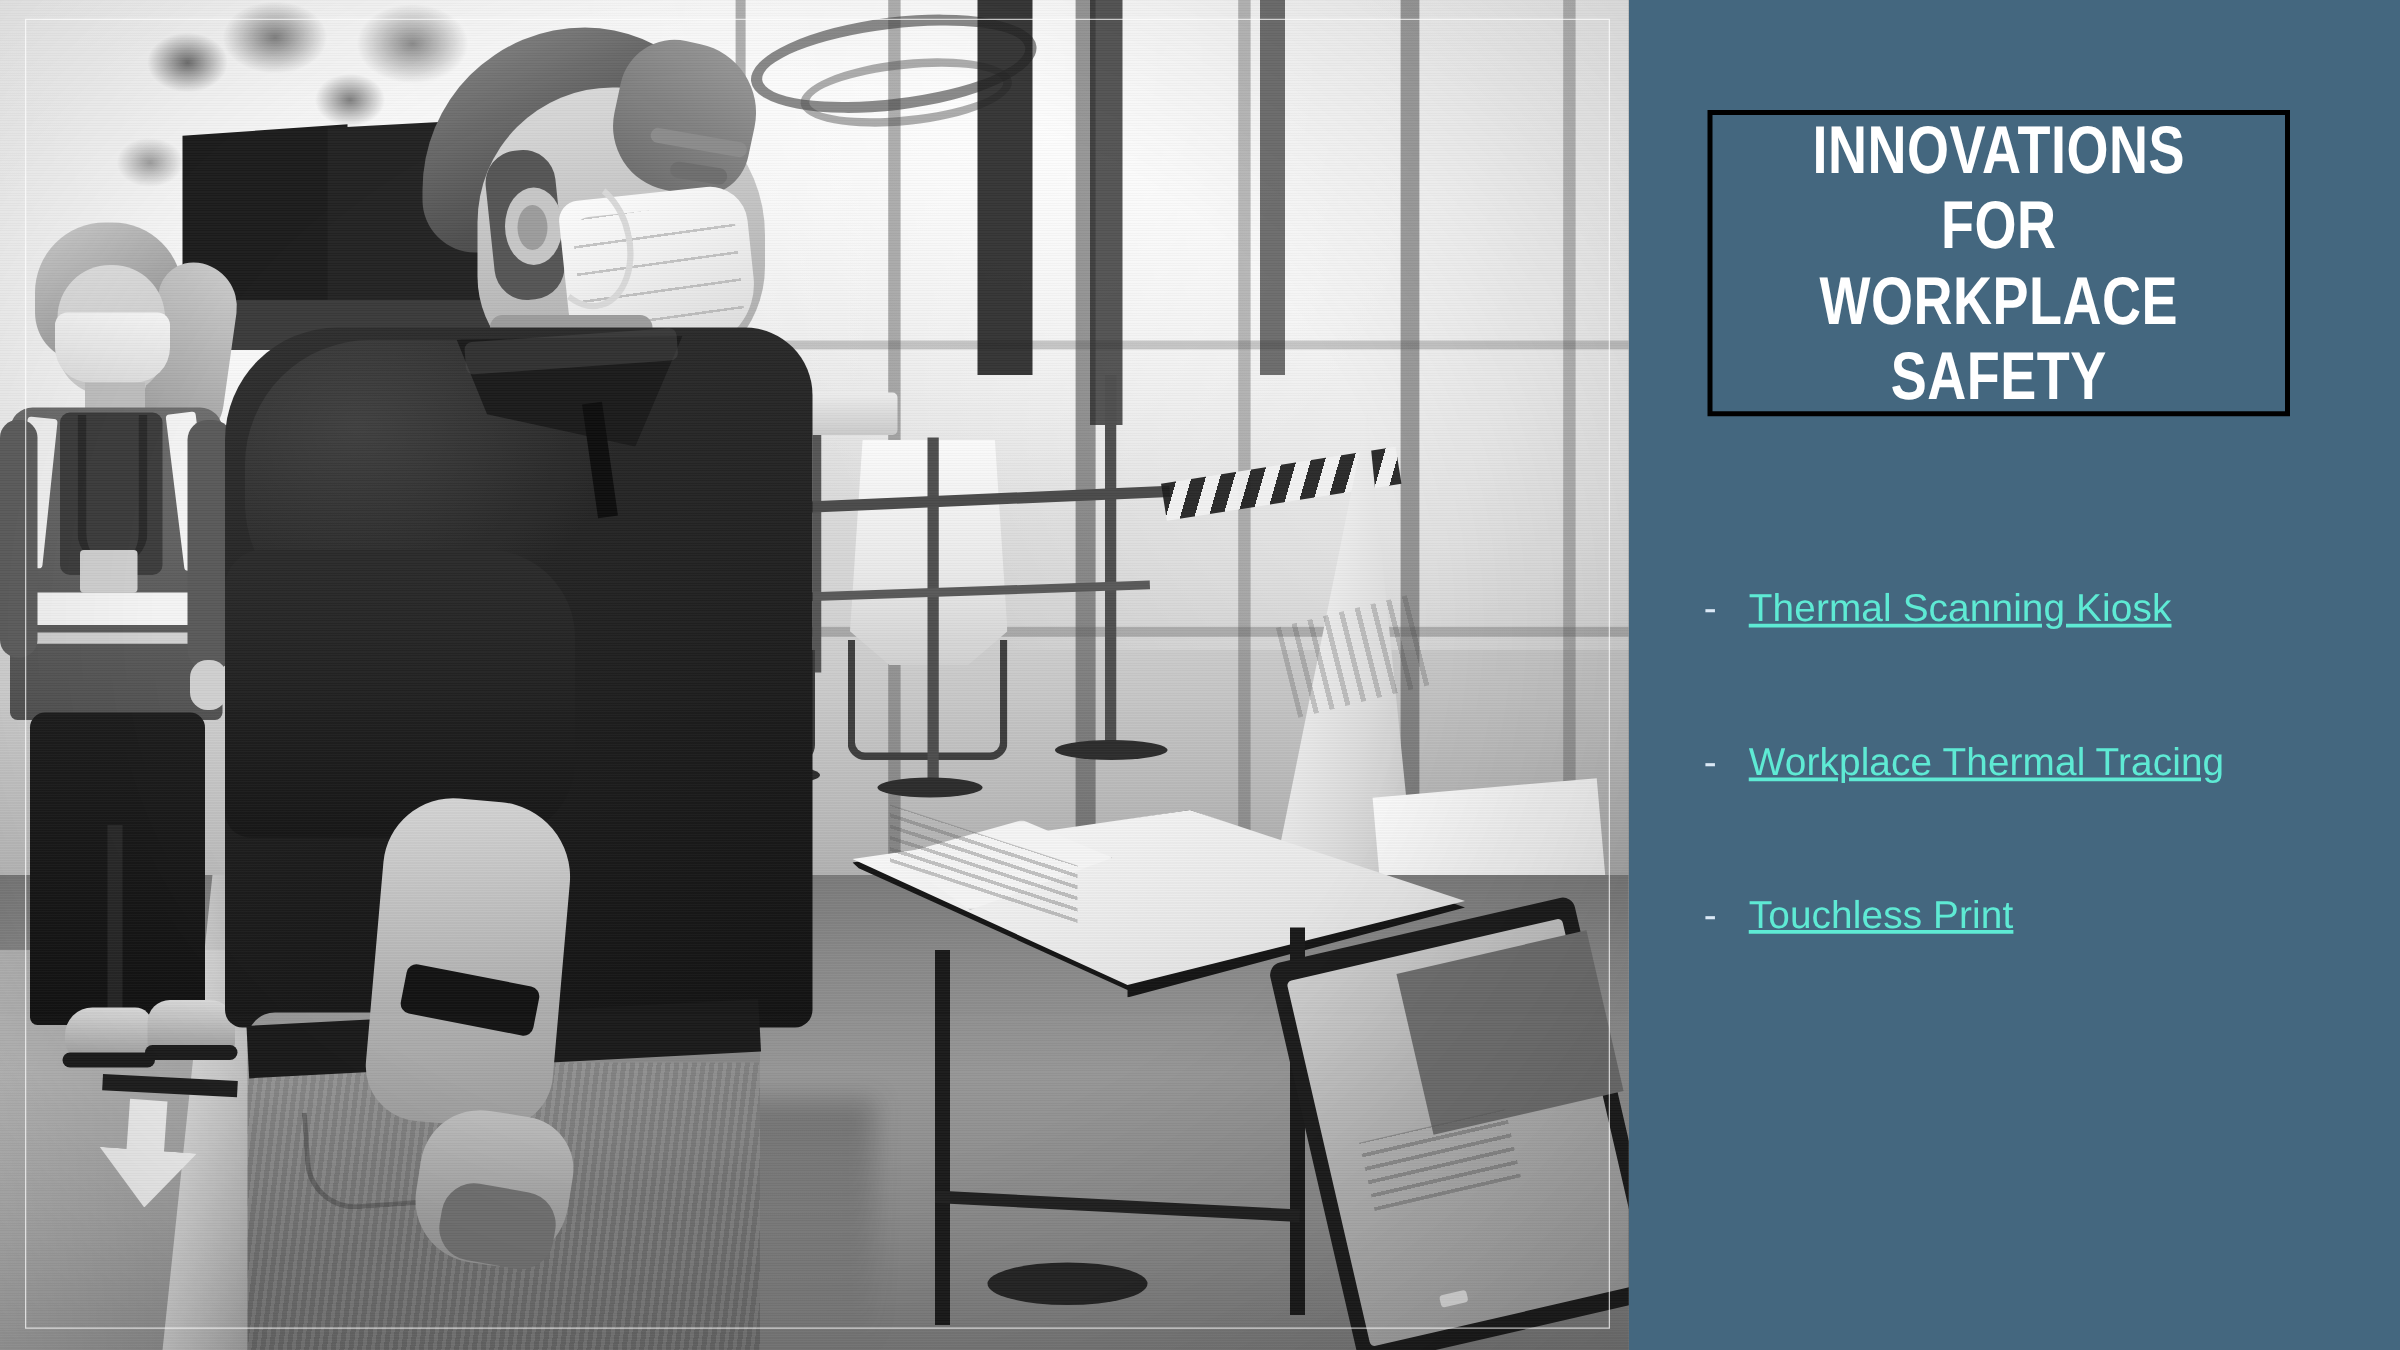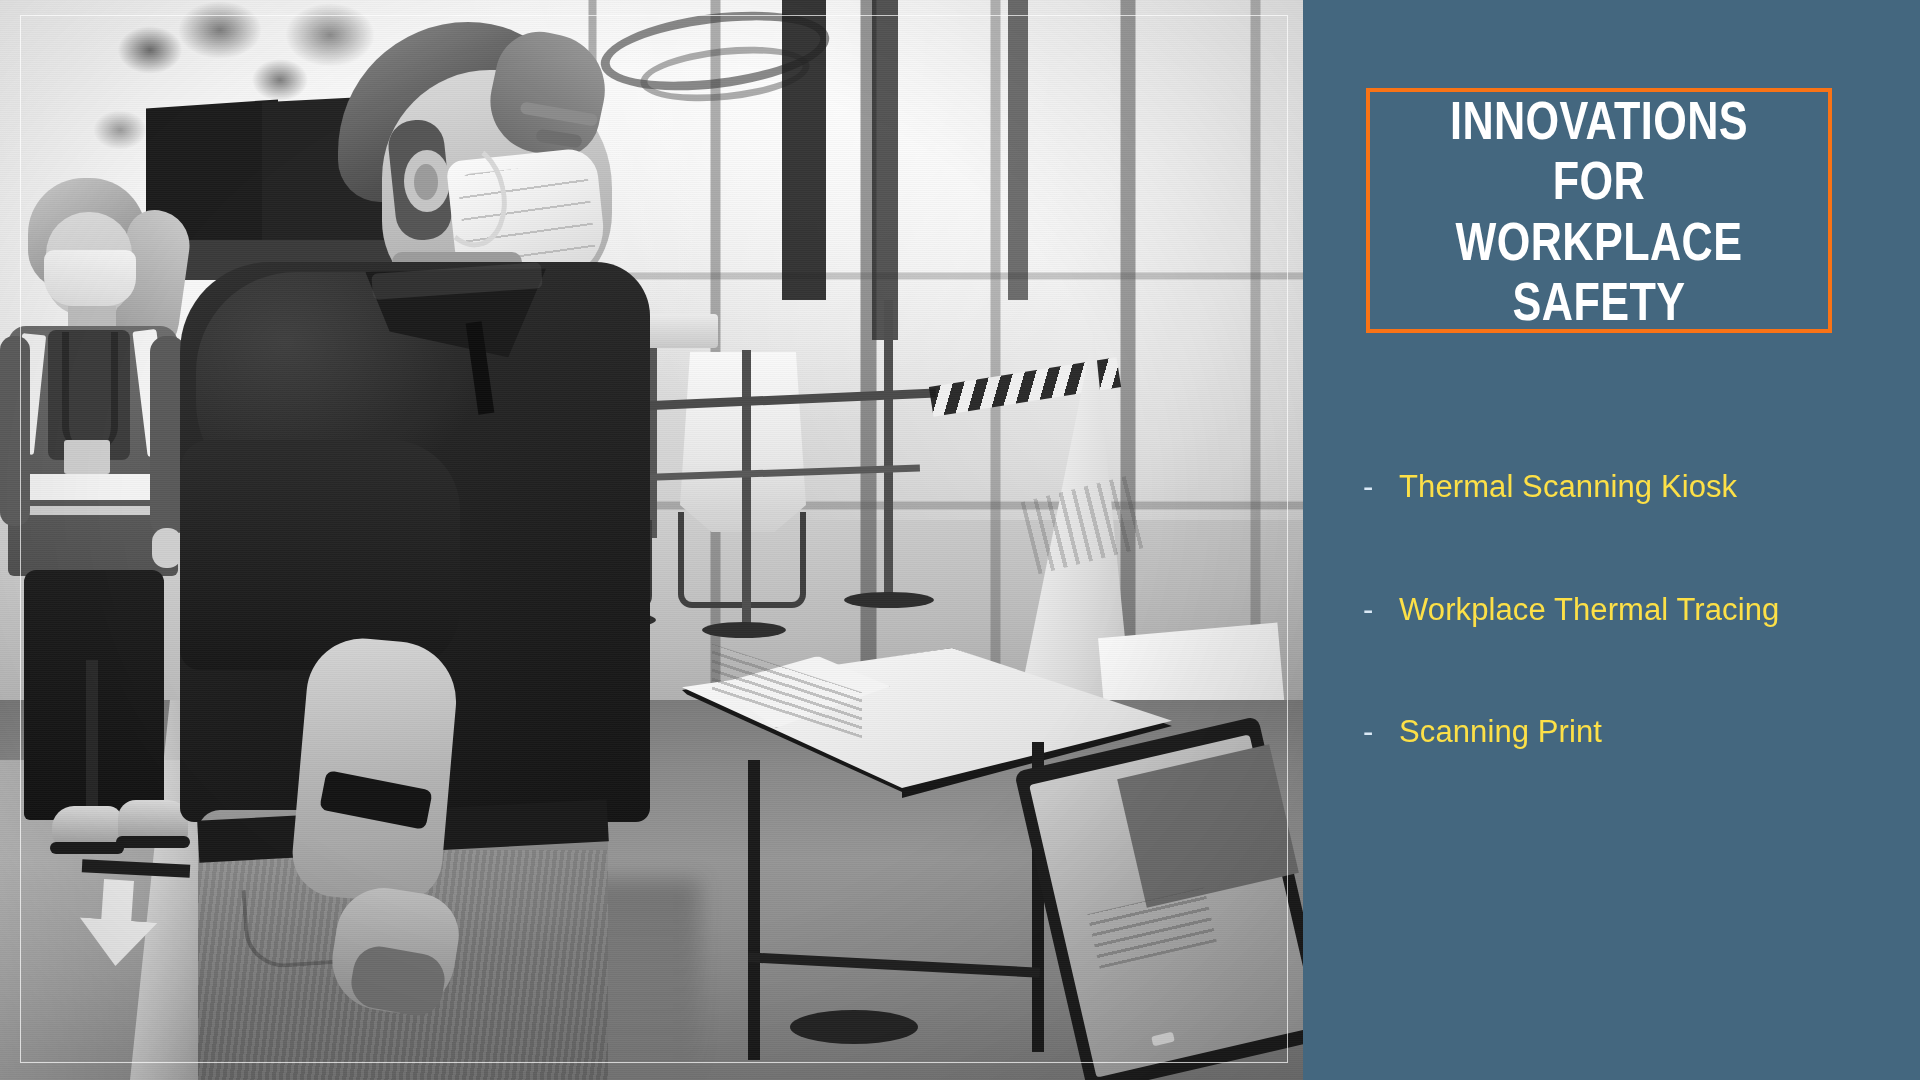--- a/index.html
+++ b/index.html
@@ -452,21 +452,21 @@
     position:relative;
     width:617px; height:1080px;
     background:#44677f;
     flex:0 0 617px;
   }
 
   #title-box {
     position:absolute;
     left:63px; top:88px;
     width:466px; height:245px;
-    border:4px solid #f97316;
+    border:4px solid #000000;
     display:flex;
     align-items:center;
     justify-content:center;
   }
   #title-text {
     color:#ffffff;
     font-family:"Liberation Sans Narrow","Liberation Sans", sans-serif;
     font-weight:700;
     font-size:54px;
     line-height:1.12;
@@ -491,26 +491,27 @@
   }
   .bullet-row:last-child { margin-bottom:0; }
   .bullet-dash {
     color:#dbe9f6;
     font-size:31px;
     line-height:1.12;
     width:36px;
     flex:0 0 36px;
   }
   .bullet-label {
-    color:#fde047;
+    color:#5eead4;
     font-size:31px;
     line-height:1.12;
     letter-spacing:.1px;
     font-weight:400;
     white-space:nowrap;
+    text-decoration:underline;
   }
 </style>
 </head>
 <body>
 
 <div id="slide">
 
   <div id="photo-pane">
     <div class="ph" id="bg-sky"></div>
     <div class="ph" id="win-glow"></div>
@@ -649,19 +650,19 @@
         <span class="bullet-label">Thermal Scanning Kiosk</span>
       </div>
 
       <div class="bullet-row">
         <span class="bullet-dash">-</span>
         <span class="bullet-label">Workplace Thermal Tracing</span>
       </div>
 
       <div class="bullet-row">
         <span class="bullet-dash">-</span>
-        <span class="bullet-label">Scanning Print</span>
+        <span class="bullet-label">Touchless Print</span>
       </div>
 
     </div>
   </div>
 
 </div>
 
 </body></html>

